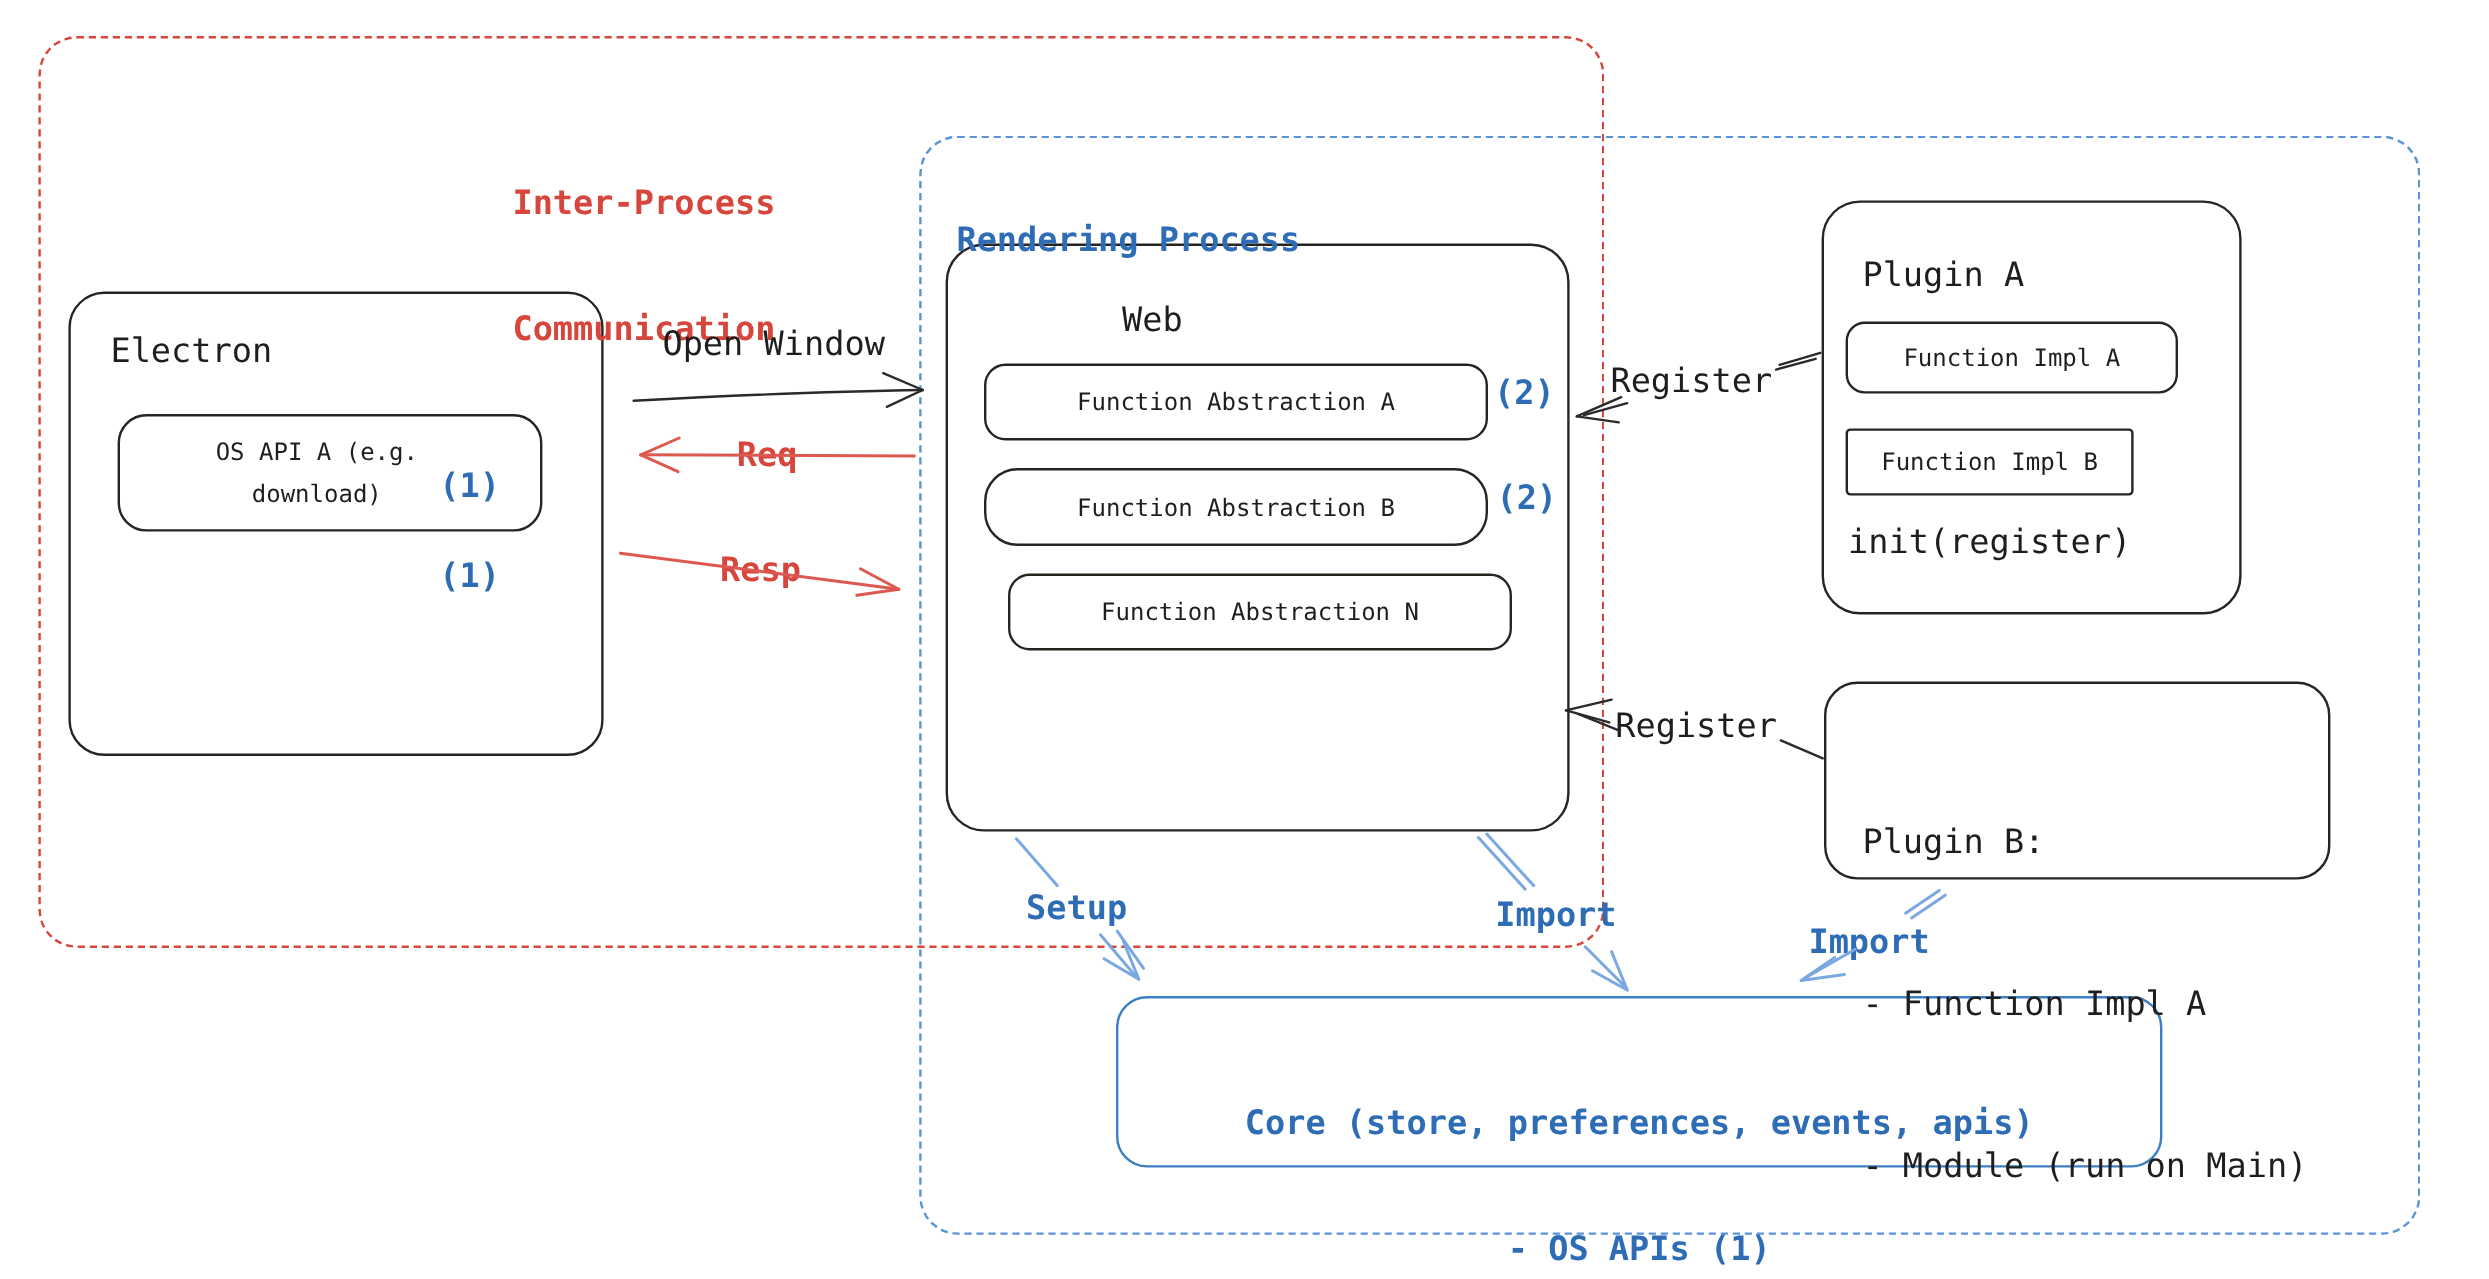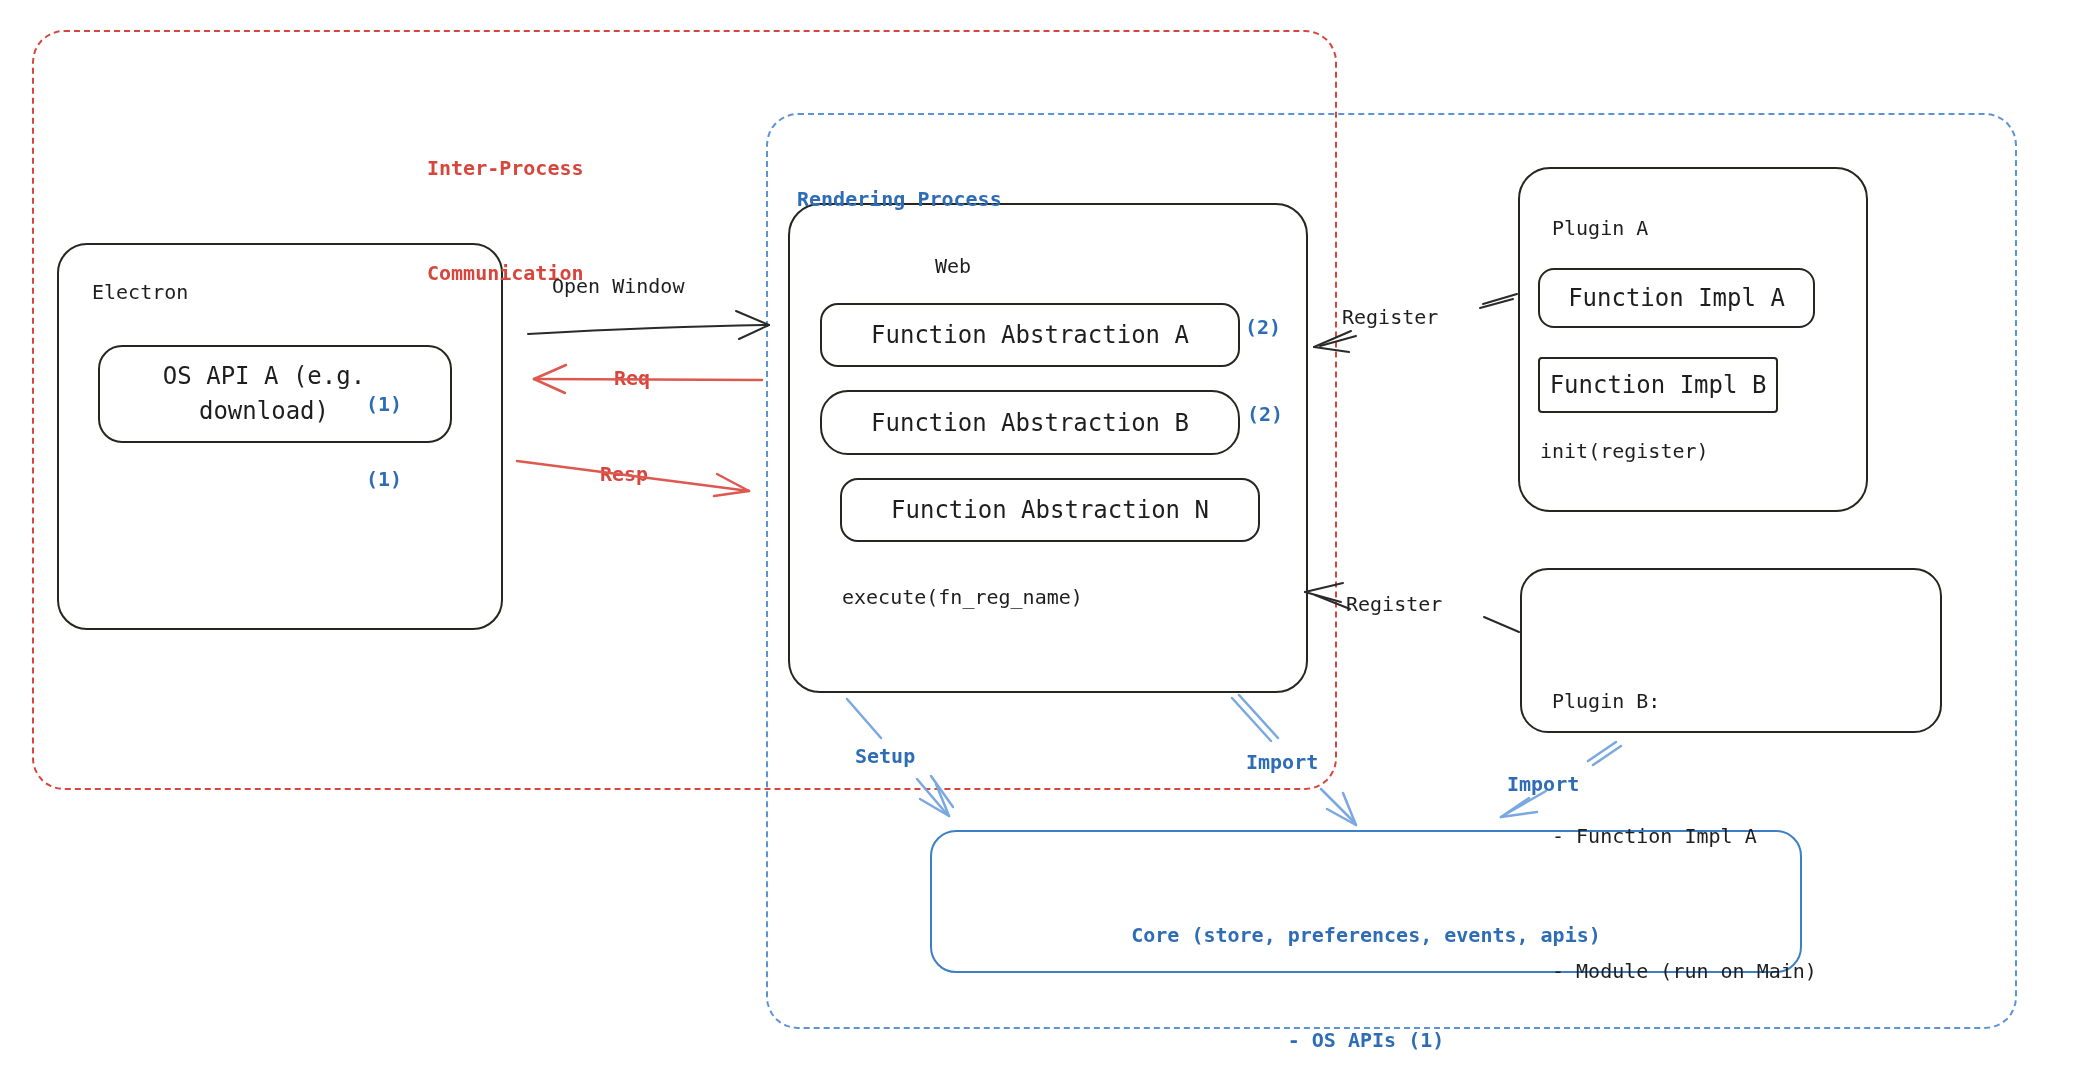--- a/index.html
+++ b/index.html
@@ -4,26 +4,26 @@
 <style>
   html,body{margin:0;padding:0;background:#ffffff;}
   .canvas{
     position:relative;width:2074px;height:1066px;background:#ffffff;overflow:hidden;
     font-family:"DejaVu Sans Mono","Liberation Mono",monospace;color:#1e1e1e;
   }
   .dashed{position:absolute;border:2.5px dashed;border-radius:32px;background:transparent;box-sizing:border-box;z-index:1;}
   .dashed.red{border-color:#d6463c;}
   .dashed.blue{border-color:#5b93d7;}
   .box{position:absolute;border:2.5px solid #26251f;background:#ffffff;box-sizing:border-box;z-index:2;}
-  .lbl{position:absolute;font-size:20px;line-height:35px;white-space:pre;z-index:4;}
+  .lbl{position:absolute;font-size:28px;line-height:35px;white-space:pre;z-index:4;}
   .lbl.red{color:#d6463c;font-weight:bold;}
   .lbl.blue{color:#2e6db5;font-weight:bold;}
   .lbl.badge{color:#2e6db5;font-weight:bold;}
   .lbl.onwhite{background:#ffffff;padding:0 8px;}
-  .centertxt{display:flex;align-items:center;justify-content:center;font-size:24px;z-index:3;}
+  .centertxt{display:flex;align-items:center;justify-content:center;font-size:20px;z-index:3;}
   .col{flex-direction:column;line-height:35px;}
   svg.wires{position:absolute;left:0;top:0;z-index:5;pointer-events:none;}
   svg.wires path{fill:none;stroke-linecap:round;stroke-linejoin:round;}
   .ink-w{stroke:#2a2a2a;stroke-width:2px;}
   .red-w{stroke:#dd5950;stroke-width:2.5px;}
   .blu-w{stroke:#7aa8e0;stroke-width:2.5px;}
 </style>
 </head>
 <body>
 
@@ -53,21 +53,20 @@
     <span>Function Abstraction A</span>
   </div>
   <div class="lbl badge" style="left:1245px;top:310px;">(2)</div>
   <div class="box centertxt" style="left:820px;top:390px;width:420px;height:65px;border-radius:28px;border-width:2px;">
     <span>Function Abstraction B</span>
   </div>
   <div class="lbl badge" style="left:1247px;top:397px;">(2)</div>
   <div class="box centertxt" style="left:820px;top:478px;width:420px;height:64px;border-radius:18px;border-width:2px;margin-left:20px;">
     <span>Function Abstraction N</span>
   </div>
-  <div class="lbl" style="left:842px;top:580px;">execute(fn_reg_name)</div>
 
   <div class="box" style="left:1518px;top:167px;width:350px;height:345px;border-radius:32px;"></div>
   <div class="lbl" style="left:1552px;top:211px;">Plugin A</div>
   <div class="box centertxt" style="left:1538px;top:268px;width:277px;height:60px;border-radius:16px;border-width:2px;">
     <span>Function Impl A</span>
   </div>
   <div class="box centertxt" style="left:1538px;top:357px;width:240px;height:56px;border-radius:4px;border-width:2px;">
     <span>Function Impl B</span>
   </div>
   <div class="lbl" style="left:1540px;top:434px;">init(register)</div>

